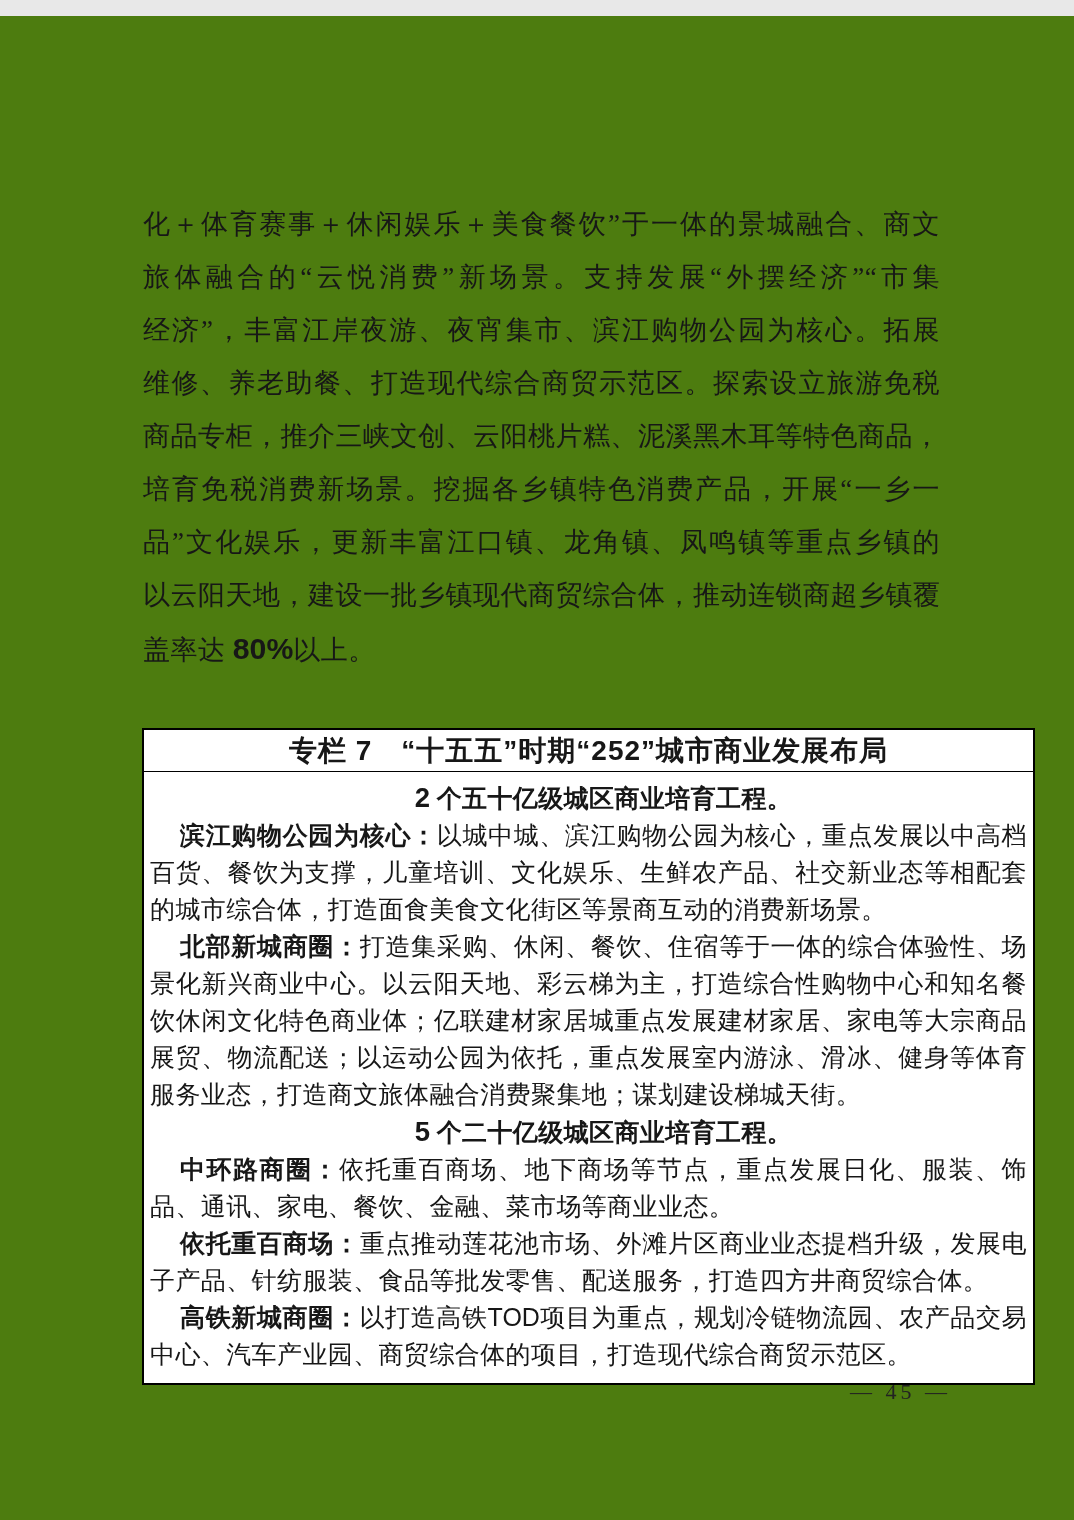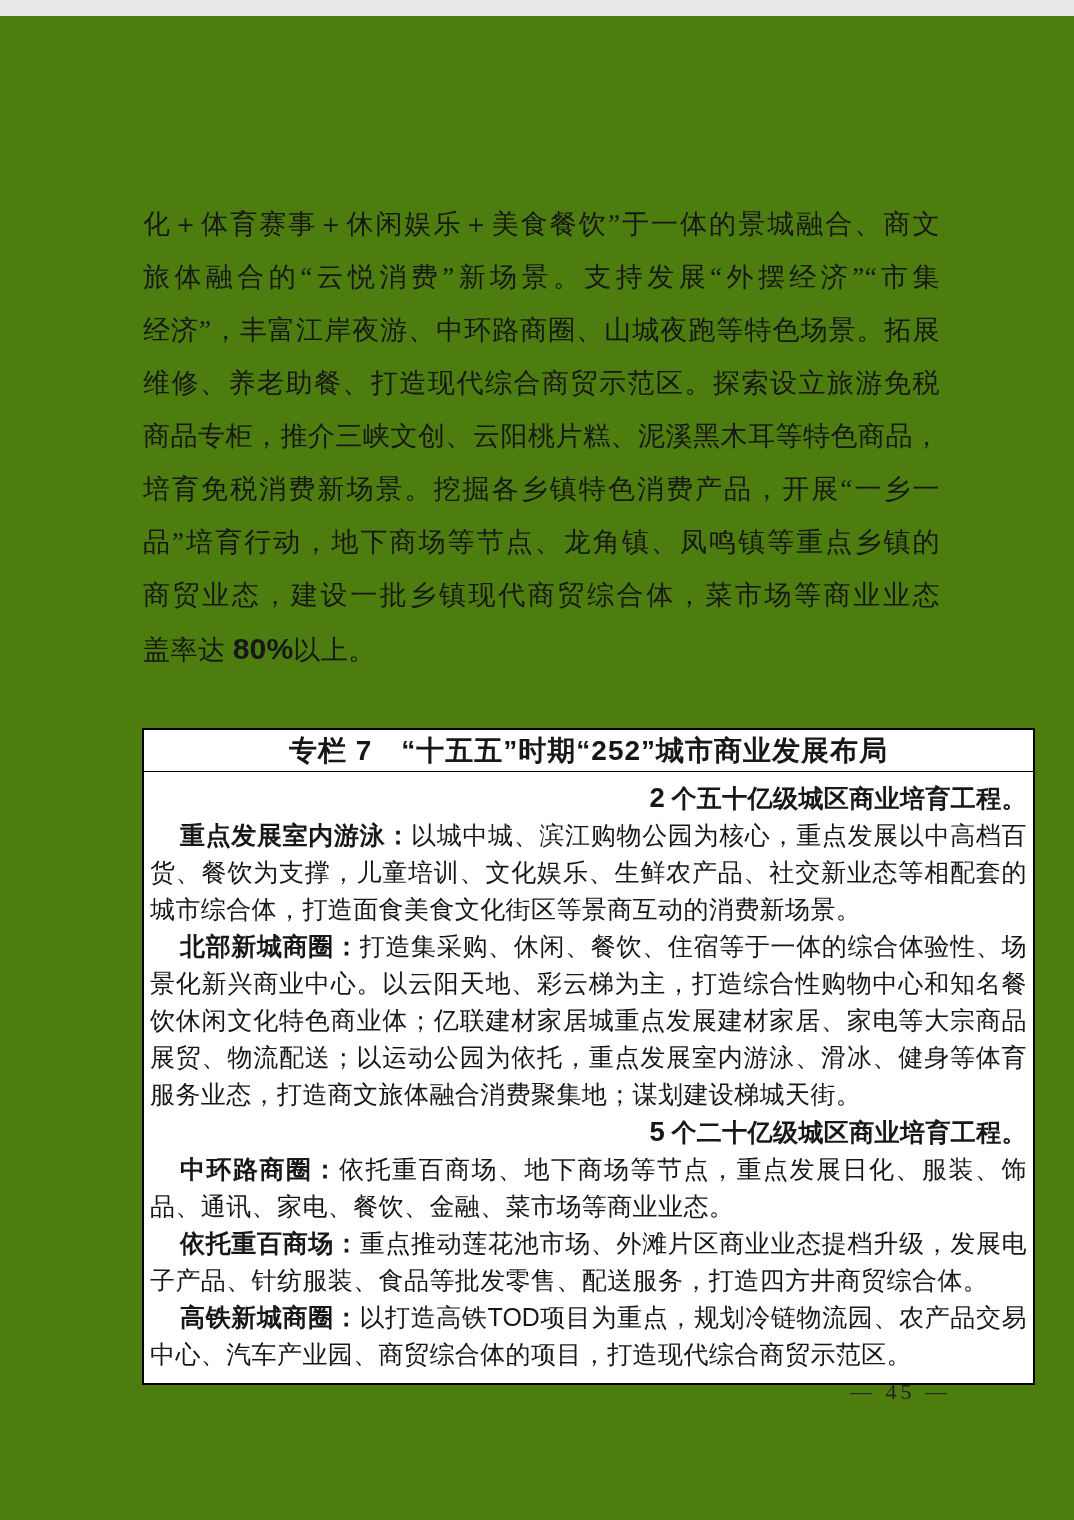--- a/index.html
+++ b/index.html
@@ -70,21 +70,21 @@
   .panel-para {
     font-size: 25px;
     line-height: 37px;
     text-align: justify;
     text-justify: inter-character;
     text-indent: 30px;
     letter-spacing: 0.4px;
   }
   .panel-para.heading {
     font-weight: bold;
-    text-align: right;
+    text-align: center;
   }
   .panel-para .plabel { font-weight: bold; }
   .panel-para .lat {
     font-family: "Liberation Sans", sans-serif;
     letter-spacing: 0;
   }
   .panel-para.heading .lat { font-size: 1.1em; }
 
   
   .page-number {
@@ -98,34 +98,34 @@
   }
 </style>
 </head>
 <body>
 
 <div class="page">
 
   <div class="body-text" id="body-text">
       <div class="body-line">化＋体育赛事＋休闲娱乐＋美食餐饮”于一体的景城融合、商文</div>
       <div class="body-line">旅体融合的“云悦消费”新场景。支持发展“外摆经济”“市集</div>
-      <div class="body-line">经济”，丰富江岸夜游、中环路商圈、山城夜跑等特色场景。拓展</div>
+      <div class="body-line">经济”，丰富江岸夜游、夜宵集市、滨江购物公园为核心。拓展</div>
       <div class="body-line">维修、养老助餐、打造现代综合商贸示范区。探索设立旅游免税</div>
       <div class="body-line">商品专柜，推介三峡文创、云阳桃片糕、泥溪黑木耳等特色商品，</div>
       <div class="body-line">培育免税消费新场景。挖掘各乡镇特色消费产品，开展“一乡一</div>
-      <div class="body-line">品”培育行动，地下商场等节点、龙角镇、凤鸣镇等重点乡镇的</div>
-      <div class="body-line">商贸业态，建设一批乡镇现代商贸综合体，菜市场等商业业态</div>
+      <div class="body-line">品”文化娱乐，更新丰富江口镇、龙角镇、凤鸣镇等重点乡镇的</div>
+      <div class="body-line">以云阳天地，建设一批乡镇现代商贸综合体，推动连锁商超乡镇覆</div>
       <div class="body-line no-stretch">盖率达 <span class="lat">80%</span>以上。</div>
     </div>
 
   <div class="panel">
     <div class="panel-title" id="panel-title">专栏 <span class="lat">7</span>　“十五五”时期“<span class="lat">252</span>”城市商业发展布局</div>
     <div class="panel-body" id="panel-body">
         <div class="panel-para heading"><span class="plabel"><span class="lat">2</span> 个五十亿级城区商业培育工程。</span></div>
-        <div class="panel-para entry"><span class="plabel">重点发展室内游泳：</span><span class="ptext">以城中城、滨江购物公园为核心，重点发展以中高档百货、餐饮为支撑，儿童培训、文化娱乐、生鲜农产品、社交新业态等相配套的城市综合体，打造面食美食文化街区等景商互动的消费新场景。</span></div>
+        <div class="panel-para entry"><span class="plabel">滨江购物公园为核心：</span><span class="ptext">以城中城、滨江购物公园为核心，重点发展以中高档百货、餐饮为支撑，儿童培训、文化娱乐、生鲜农产品、社交新业态等相配套的城市综合体，打造面食美食文化街区等景商互动的消费新场景。</span></div>
         <div class="panel-para entry"><span class="plabel">北部新城商圈：</span><span class="ptext">打造集采购、休闲、餐饮、住宿等于一体的综合体验性、场景化新兴商业中心。以云阳天地、彩云梯为主，打造综合性购物中心和知名餐饮休闲文化特色商业体；亿联建材家居城重点发展建材家居、家电等大宗商品展贸、物流配送；以运动公园为依托，重点发展室内游泳、滑冰、健身等体育服务业态，打造商文旅体融合消费聚集地；谋划建设梯城天街。</span></div>
         <div class="panel-para heading"><span class="plabel"><span class="lat">5</span> 个二十亿级城区商业培育工程。</span></div>
         <div class="panel-para entry"><span class="plabel">中环路商圈：</span><span class="ptext">依托重百商场、地下商场等节点，重点发展日化、服装、饰品、通讯、家电、餐饮、金融、菜市场等商业业态。</span></div>
         <div class="panel-para entry"><span class="plabel">依托重百商场：</span><span class="ptext">重点推动莲花池市场、外滩片区商业业态提档升级，发展电子产品、针纺服装、食品等批发零售、配送服务，打造四方井商贸综合体。</span></div>
         <div class="panel-para entry"><span class="plabel">高铁新城商圈：</span><span class="ptext">以打造高铁<span class="lat">TOD</span>项目为重点，规划冷链物流园、农产品交易中心、汽车产业园、商贸综合体的项目，打造现代综合商贸示范区。</span></div>
       </div>
   </div>
 
   <div class="page-number">— 45 —</div>
 

